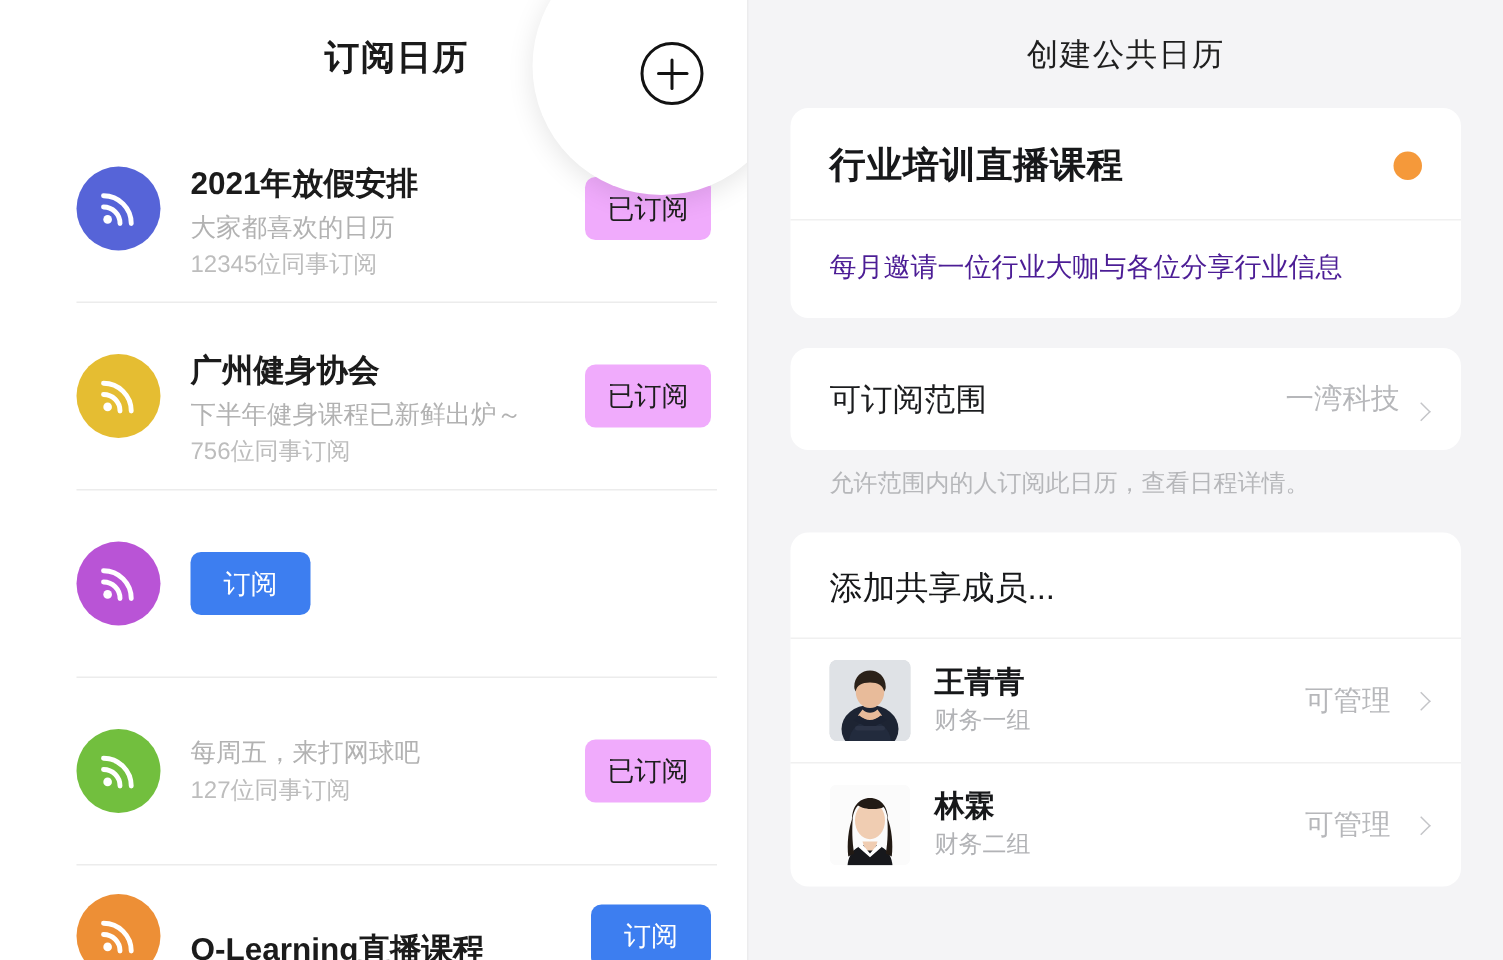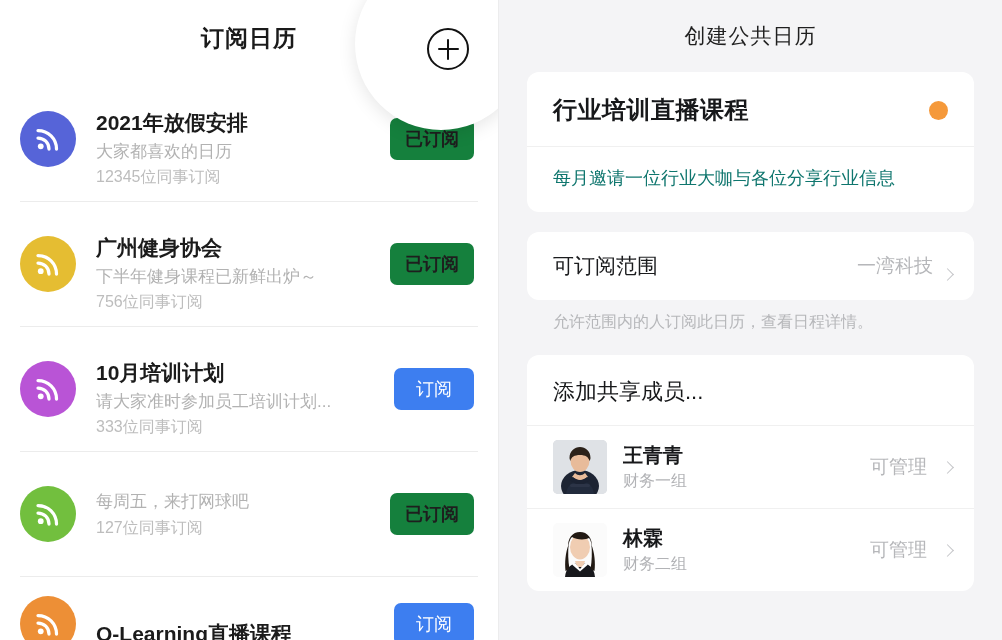--- a/index.html
+++ b/index.html
@@ -15,20 +15,21 @@
     display: flex;
   }
 
   
   .left-panel {
     position: relative;
     width: 498px; height: 640px;
     background: #ffffff;
     overflow: hidden;
     flex: 0 0 498px;
+    padding-left: 31px;
   }
   .left-header {
     position: relative;
     height: 76px;
     display: flex;
     align-items: center;
     justify-content: center;
   }
   .left-title {
     font-size: 23px;
@@ -135,23 +136,23 @@
   .sub-btn {
     flex: 0 0 auto;
     min-width: 80px;
     padding: 9px 15px;
     border-radius: 7px;
     font-size: 18px;
     text-align: center;
     white-space: nowrap;
   }
   .sub-btn.done {
-    background: #15803d;
+    background: #f0abfc;
     color: #1e1e1e;
-    font-weight: 700;
+    font-weight: 400;
   }
   .sub-btn.todo {
     background: #3d7ef0;
     color: #ffffff;
     font-weight: 400;
   }
   
   .cal-row.compact { height: 95px; align-items: center; }
 
   
@@ -195,21 +196,21 @@
   }
   .color-dot {
     width: 19px; height: 19px;
     border-radius: 50%;
     background: #f5993a;
     flex: 0 0 19px;
   }
   .card-sub {
     padding: 19px 26px 22px 26px;
     font-size: 18px;
-    color: #0f766e;
+    color: #4c1d95;
   }
   .row-item {
     display: flex;
     align-items: center;
     justify-content: space-between;
     padding: 20px 22px 20px 26px;
   }
   .row-label {
     font-size: 21px;
     color: #1b1c1e;
@@ -331,25 +332,20 @@
         <div class="sub-btn done">已订阅</div>
       </div>
 
       <div class="cal-row">
         <div class="rss-badge" style="background:#b954d6">
           <svg width="30" height="30" viewBox="0 0 24 24" aria-hidden="true">
             <circle cx="6.2" cy="17.8" r="2.3" fill="#fff"></circle>
             <path d="M4 11.2a8.8 8.8 0 0 1 8.8 8.8" fill="none" stroke="#fff" stroke-width="2.6" stroke-linecap="round"></path>
             <path d="M4 5.2A14.8 14.8 0 0 1 18.8 20" fill="none" stroke="#fff" stroke-width="2.6" stroke-linecap="round"></path>
           </svg>
-        </div>
-        <div class="cal-text">
-          <div class="cal-name">10月培训计划</div>
-          <div class="cal-desc">请大家准时参加员工培训计划...</div>
-          <div class="cal-count">333位同事订阅</div>
         </div>
         <div class="sub-btn todo">订阅</div>
       </div>
 
       <div class="cal-row">
         <div class="rss-badge" style="background:#72bf3e">
           <svg width="30" height="30" viewBox="0 0 24 24" aria-hidden="true">
             <circle cx="6.2" cy="17.8" r="2.3" fill="#fff"></circle>
             <path d="M4 11.2a8.8 8.8 0 0 1 8.8 8.8" fill="none" stroke="#fff" stroke-width="2.6" stroke-linecap="round"></path>
             <path d="M4 5.2A14.8 14.8 0 0 1 18.8 20" fill="none" stroke="#fff" stroke-width="2.6" stroke-linecap="round"></path>

